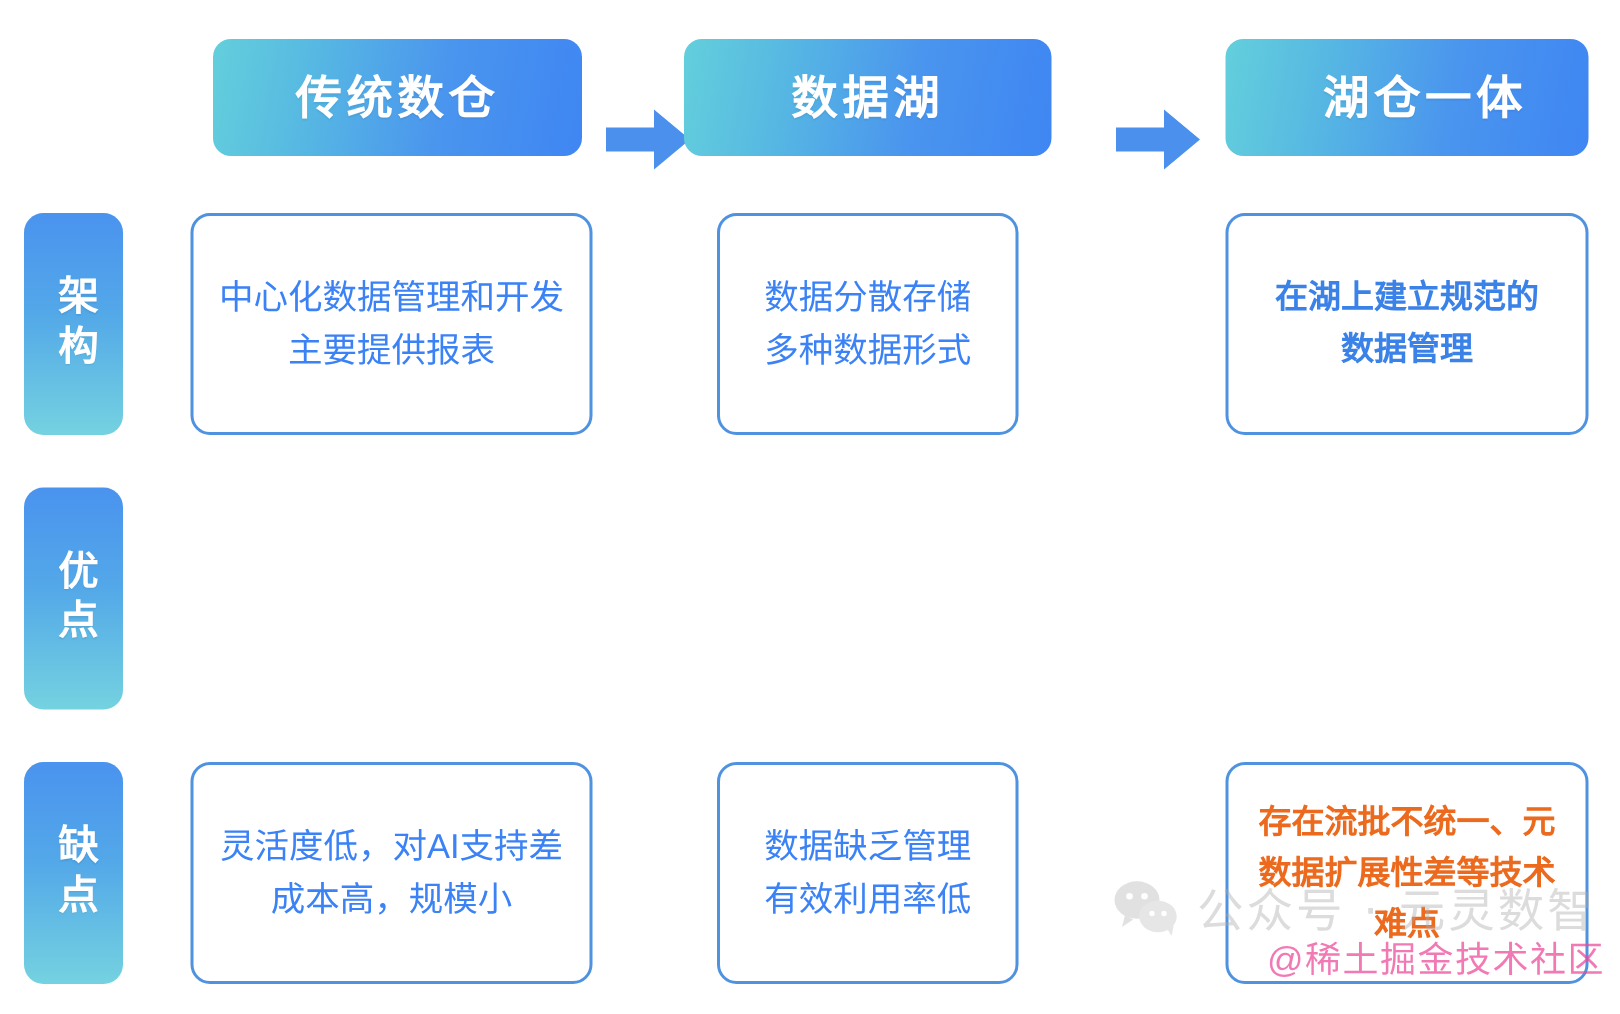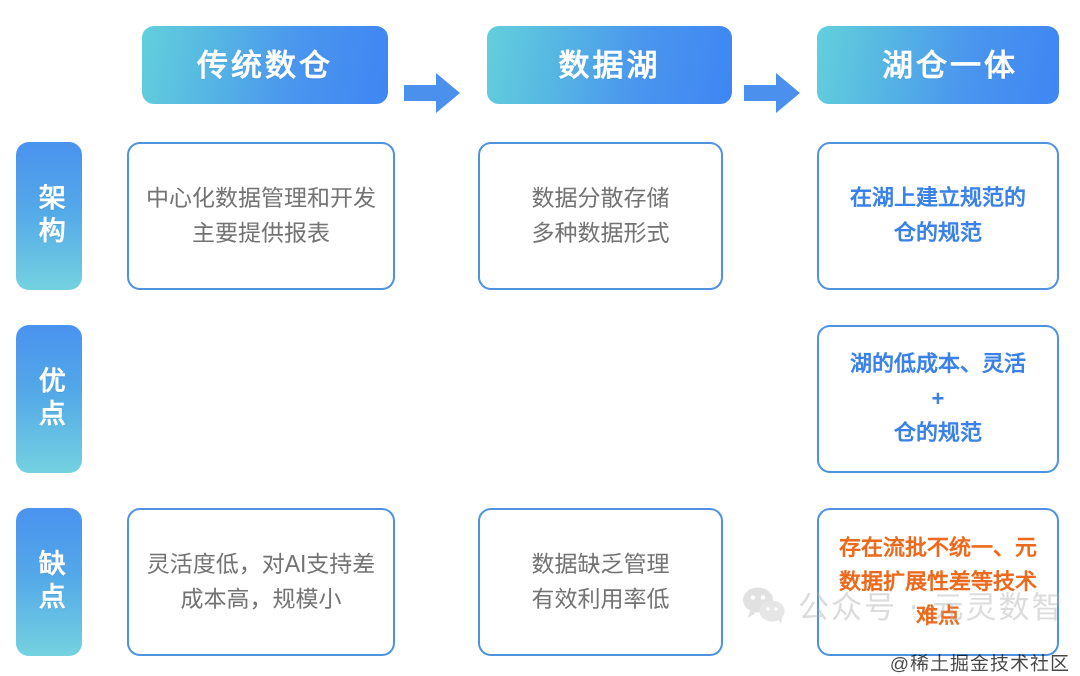--- a/index.html
+++ b/index.html
@@ -45,21 +45,21 @@
   .header-pill .pill-text {
     color: #ffffff;
     font-size: 31px;
     font-weight: bold;
     letter-spacing: 3px;
     line-height: 1;
     text-shadow: 0 1px 1px rgba(0,0,0,0.06);
     white-space: nowrap;
   }
   .hp1 { left: 142px; width: 246px; }
-  .hp2 { left: 487px; width: 245px; }
+  .hp2 { left: 456px; width: 245px; }
   .hp3 { left: 817px; width: 242px; padding-left: 24px; }
 
   
   .flow-arrow {
     position: absolute;
     top: 46px;
     width: 56px;
     height: 42px;
   }
   .fa1 { left: 404px; }
@@ -103,39 +103,39 @@
     display: flex;
     align-items: center;
     justify-content: center;
     box-sizing: border-box;
     padding: 6px 10px;
   }
   .card .card-text {
     text-align: center;
     line-height: 1.52;
     font-size: 23px;
-    color: #737373;
+    color: #3b82f6;
     white-space: pre-line;
   }
   .card.accent-blue .card-text {
     color: #3b82e8;
     font-weight: bold;
     font-size: 22px;
     line-height: 1.58;
   }
   .card.accent-orange .card-text {
     color: #ec6a1e;
     font-weight: bold;
     font-size: 22px;
     line-height: 1.55;
   }
 
   
   .col1 { left: 127px; width: 268px; }
-  .col2 { left: 478px; width: 245px; }
+  .col2 { left: 478px; width: 201px; }
   .col3 { left: 817px; width: 242px; }
 
   
   .rowA { top: 142px; height: 148px; }
   .rowB { top: 325px; height: 148px; }
   .rowC { top: 508px; height: 148px; }
 
   
   .watermark {
     position: absolute;
@@ -151,23 +151,23 @@
   .watermark .wm-text {
     font-size: 31px;
     color: #adadad;
     letter-spacing: 2px;
     white-space: nowrap;
     font-family: "DejaVu Sans", "Liberation Sans", sans-serif;
   }
   .wm-credit {
     position: absolute;
     right: 10px;
-    top: 648px;
-    font-size: 19px;
-    color: #000000;
+    top: 620px;
+    font-size: 24px;
+    color: #ec4899;
     letter-spacing: 1px;
     opacity: 0.72;
     white-space: nowrap;
     pointer-events: none;
   }
 </style>
 </head>
 <body>
 
 <div id="canvas">
@@ -213,28 +213,23 @@
   <div class="card col1 rowA">
     <span class="card-text">中心化数据管理和开发
 主要提供报表</span>
   </div>
   <div class="card col2 rowA">
     <span class="card-text">数据分散存储
 多种数据形式</span>
   </div>
   <div class="card col3 rowA accent-blue">
     <span class="card-text">在湖上建立规范的
-仓的规范</span>
-  </div>
-
-  <div class="card col3 rowB accent-blue">
-    <span class="card-text">湖的低成本、灵活
-+
-仓的规范</span>
-  </div>
+数据管理</span>
+  </div>
+
 
   <div class="card col2 rowC">
     <span class="card-text">数据缺乏管理
 有效利用率低</span>
   </div>
   <div class="card col1 rowC">
     <span class="card-text">灵活度低，对AI支持差
 成本高，规模小</span>
   </div>
   <div class="card col3 rowC accent-orange">

